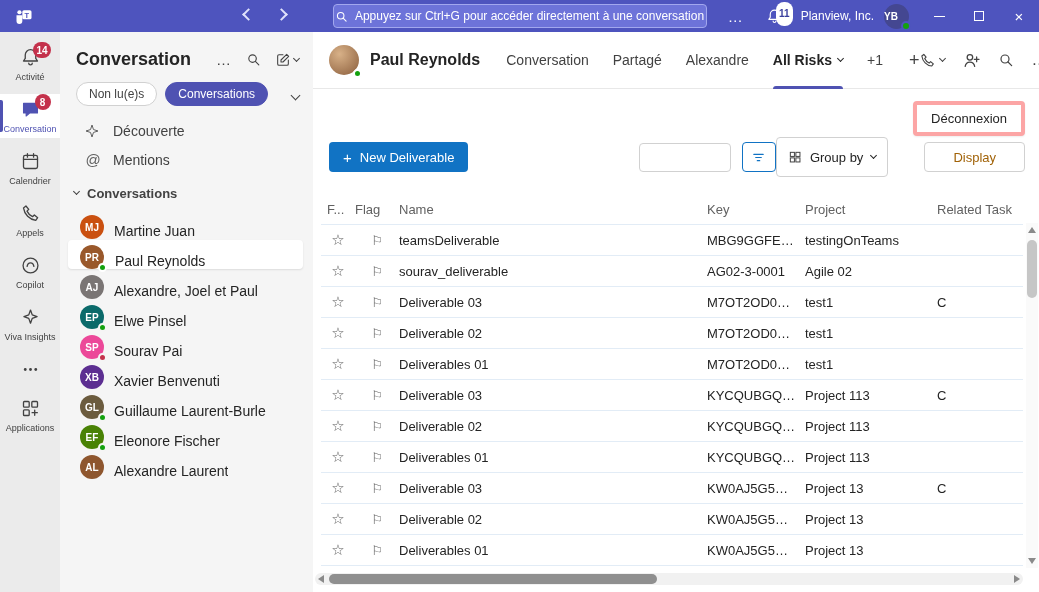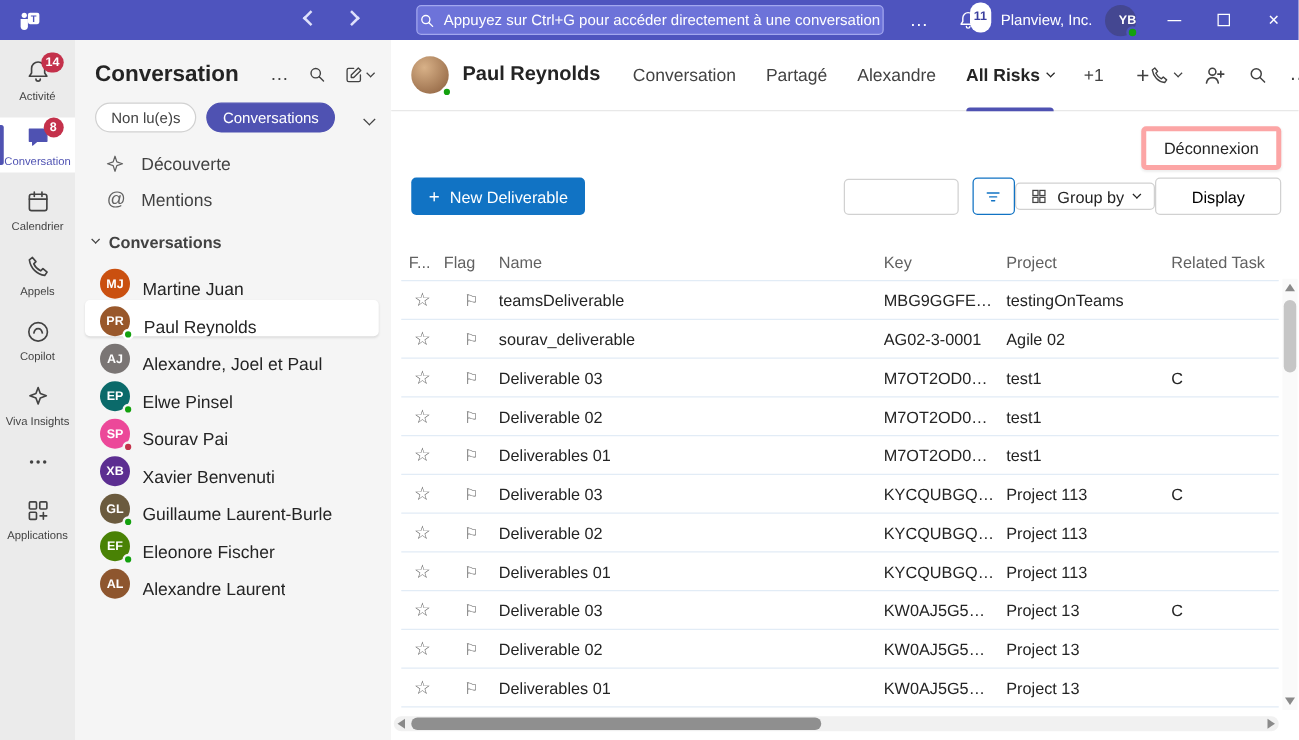--- a/index.html
+++ b/index.html
@@ -16,21 +16,21 @@
   
   .titlebar { position:absolute; top:0; left:0; right:0; height:32px; background:#4E54BE; color:#fff; }
   .tb-logo { position:absolute; left:14px; top:6px; }
   .tb-nav { position:absolute; left:244px; top:10px; display:flex; gap:24px; color:#dfe1fb; }
   .searchbox { position:absolute; left:50%; top:4px; transform:translateX(-50%); width:374px; height:24px; background:#6D73D9; border:1px solid #A2A7EE; border-radius:4px; display:flex; align-items:center; justify-content:center; gap:7px; font-size:12px; color:#fff; cursor:text; }
   .tb-right { position:absolute; right:0; top:0; height:32px; display:flex; align-items:center; }
   .tb-dots { font-size:15px; letter-spacing:1px; padding:0 12px; cursor:pointer; }
   .tb-bell { position:relative; padding:0 10px; cursor:pointer; }
   .tb-bell .bbadge { position:absolute; top:-6px; right:0; min-width:16px; height:15px; background:#fff; color:#3a3f9e; border-radius:8px; font-size:10px; font-weight:700; display:flex; align-items:center; justify-content:center; padding:12px 3px; }
   .tb-org { font-size:12px; margin:0 10px 0 8px; white-space:nowrap; }
-  .tb-avatar { width:25px; height:25px; border-radius:50%; background:#444791; color:#fff; font-size:10px; font-weight:700; display:flex; align-items:center; justify-content:flex-end; position:relative; margin-right:10px; cursor:pointer; }
+  .tb-avatar { width:25px; height:25px; border-radius:50%; background:#444791; color:#fff; font-size:10px; font-weight:700; display:flex; align-items:center; justify-content:flex-start; position:relative; margin-right:10px; cursor:pointer; }
   .tb-avatar .pres { position:absolute; right:-2px; bottom:-2px; width:10px; height:10px; border-radius:50%; background:#13A10E; border:2px solid #4E54BE; }
   .winbtn { width:40px; height:32px; display:flex; align-items:center; justify-content:center; cursor:pointer; font-size:15px; }
   .win-min i { display:block; width:11px; border-top:1.5px solid #fff; }
   .win-max i { display:block; width:10px; height:10px; border:1.3px solid #fff; }
 
   
   .rail { position:absolute; top:32px; left:0; width:60px; bottom:0; background:#EBEBEB; display:flex; flex-direction:column; align-items:center; padding-top:10px; gap:8px; }
   .rail-item { width:60px; display:flex; flex-direction:column; align-items:center; gap:3px; color:#424242; position:relative; padding:5px 0 4px; cursor:pointer; }
   .rail-item .rail-lb { font-size:9px; line-height:10px; text-align:center; }
   .rail-item.sel { background:#fff; color:#4F52B2; }
@@ -76,22 +76,22 @@
 
   .m-body { position:absolute; top:57px; left:0; right:0; bottom:0; }
   .logout { position:absolute; top:12px; right:14px; padding:6px 14px; background:#fff; border:4px solid #fca5a5; border-radius:4px; font-size:13px; box-shadow:0 1px 2px rgba(0,0,0,.07); cursor:pointer; color:#242424; }
 
   .toolbar { position:absolute; top:53px; left:16px; right:14px; height:30px; display:flex; align-items:center; }
   .btn-new { display:flex; align-items:center; gap:8px; background:#1173C4; color:#fff; border:none; border-radius:4px; font-size:13px; padding:0 14px; height:30px; cursor:pointer; }
   .btn-new .plus { font-size:15px; font-weight:400; }
   .tb-ctrls { margin-left:auto; display:flex; align-items:center; }
   .tb-input { width:92px; height:29px; border:1px solid #D1D1D1; border-radius:4px; background:#fff; font-size:13px; padding:0 8px; }
   .btn-filter { width:34px; height:30px; border:1px solid #1173C4; border-radius:4px; background:#fff; display:flex; align-items:center; justify-content:center; margin-left:11px; cursor:pointer; color:#1173C4; }
-  .btn-group { height:22px; border:1px solid #D1D1D1; border-radius:4px; background:#fff; display:flex; align-items:center; gap:8px; padding:0 11px; font-size:13px; color:#242424; cursor:pointer; }
-  .btn-display { height:30px; border:1px solid #D1D1D1; border-radius:4px; background:#fff; padding:0 28px; font-size:13px; display:flex; align-items:center; cursor:pointer; color:#000000; }
+  .btn-group { height:40px; border:1px solid #D1D1D1; border-radius:4px; background:#fff; display:flex; align-items:center; gap:8px; padding:0 11px; font-size:13px; color:#242424; cursor:pointer; }
+  .btn-display { height:30px; border:1px solid #D1D1D1; border-radius:4px; background:#fff; padding:0 28px; margin-left:36px; font-size:13px; display:flex; align-items:center; cursor:pointer; color:#a16207; }
 
   
   .table { position:absolute; left:8px; right:16px; top:106px; }
   .thead, .trow { display:grid; grid-template-columns:34px 44px 308px 98px 132px 1fr; align-items:center; border-bottom:1px solid #E2ECF6; }
   .thead { height:30px; color:#616161; font-size:13px; }
   .thead .hc1 { padding-left:6px; }
   .trow { height:31px; font-size:13px; }
   .ccenter { text-align:center; }
   .star { color:#616161; font-size:15px; cursor:pointer; }
   .flag { color:#616161; font-size:13px; cursor:pointer; }

